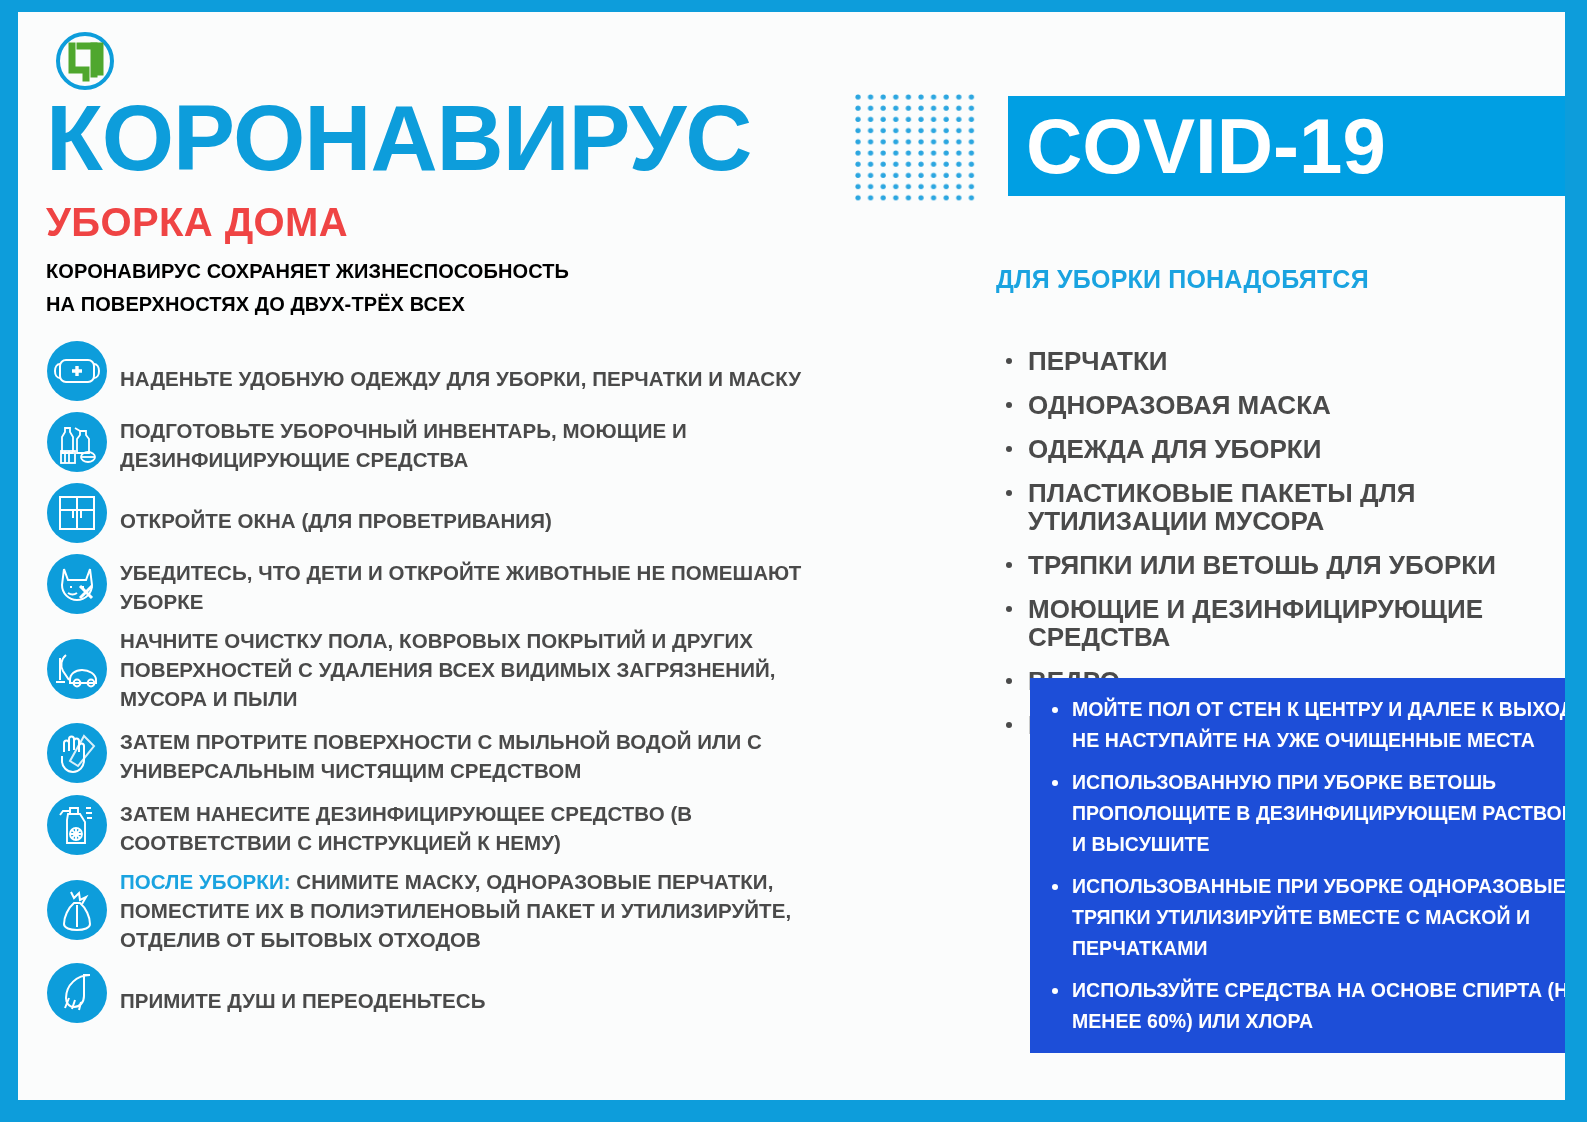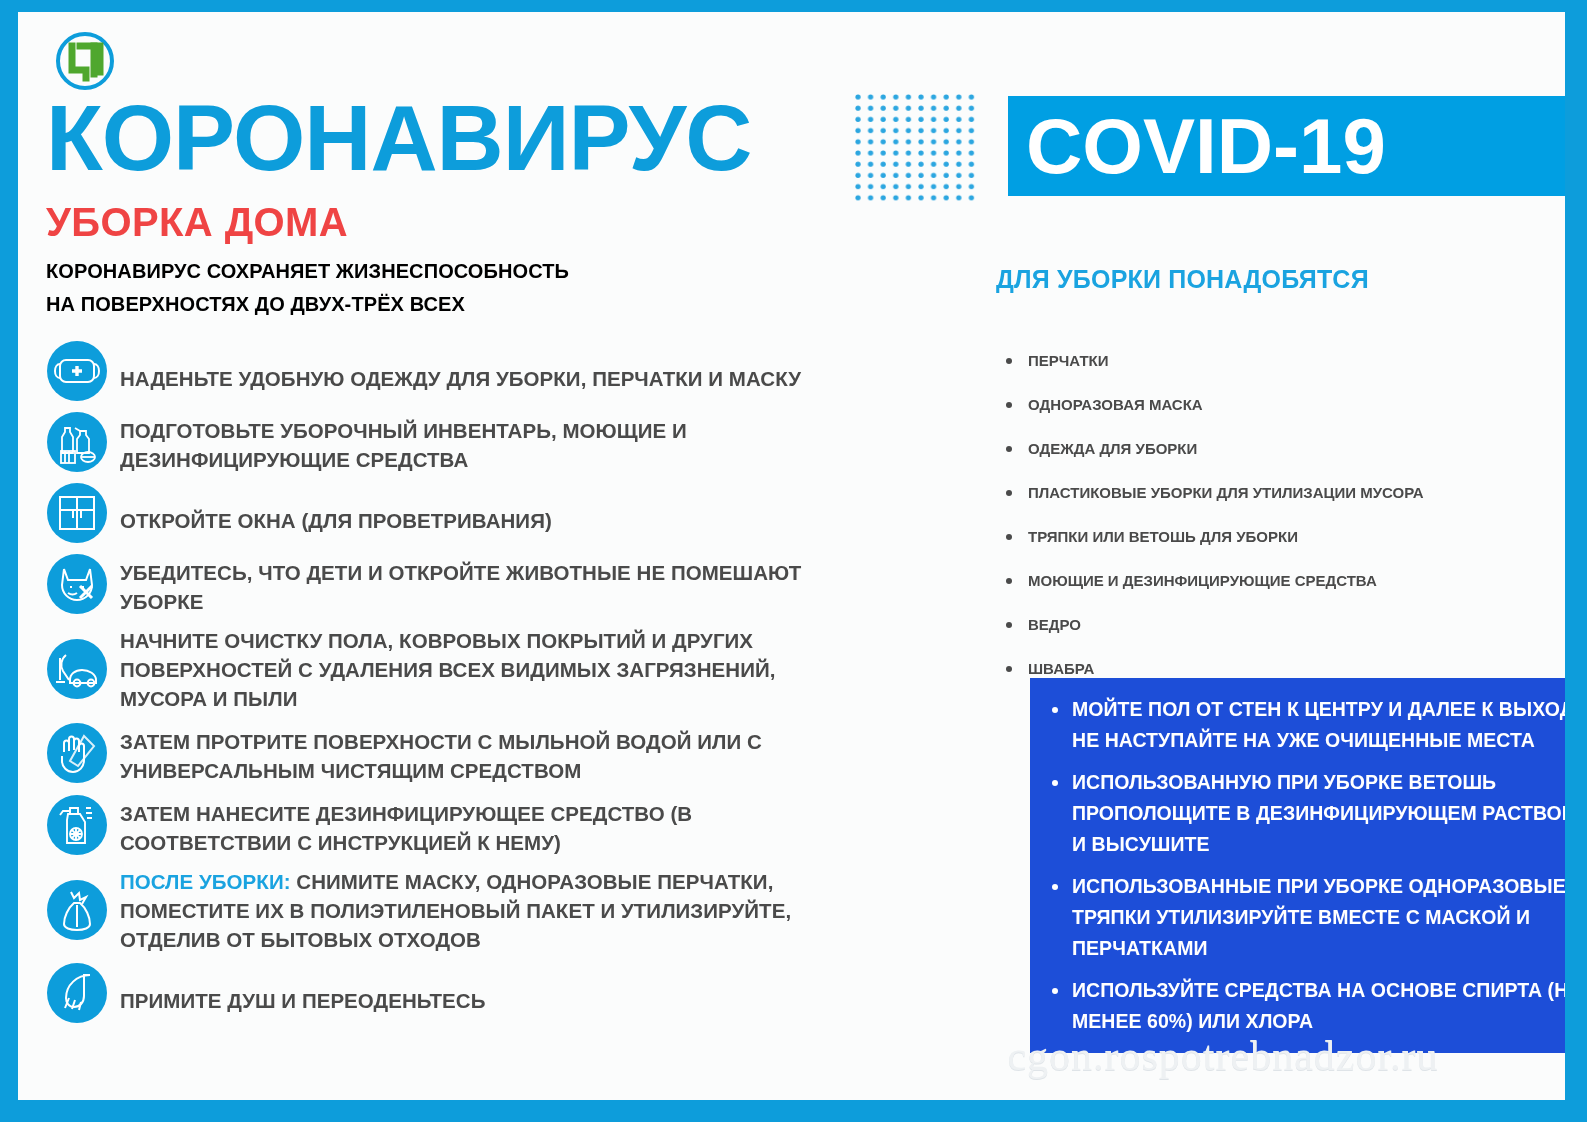--- a/index.html
+++ b/index.html
@@ -73,21 +73,21 @@
     position:absolute;left:978px;top:253px;
     font-size:25px;font-weight:bold;color:#1aa3e0;letter-spacing:.2px;
     white-space:nowrap;
   }
   #need-list{
     position:absolute;left:978px;top:335px;width:560px;
     list-style:none;margin:0;padding:0;
   }
   #need-list li{
     position:relative;padding-left:32px;margin-bottom:16px;
-    font-size:15px;line-height:28px;font-weight:bold;color:#4a4a4a;
+    font-size:26px;line-height:28px;font-weight:bold;color:#4a4a4a;
   }
   #need-list li:before{
     content:"";position:absolute;left:10px;top:11px;
     width:6px;height:6px;border-radius:50%;background:#4a4a4a;
   }
 
   
   #tips{
     position:absolute;left:1012px;top:666px;width:585px;
     background:#1d4ed8;
@@ -297,32 +297,31 @@
       </div>
 
     </div>
 
     <div id="right-head">ДЛЯ УБОРКИ ПОНАДОБЯТСЯ</div>
 
     <ul id="need-list">
       <li>ПЕРЧАТКИ</li>
       <li>ОДНОРАЗОВАЯ МАСКА</li>
       <li>ОДЕЖДА ДЛЯ УБОРКИ</li>
-      <li>ПЛАСТИКОВЫЕ УБОРКИ ДЛЯ УТИЛИЗАЦИИ МУСОРА</li>
+      <li>ПЛАСТИКОВЫЕ ПАКЕТЫ ДЛЯ УТИЛИЗАЦИИ МУСОРА</li>
       <li>ТРЯПКИ ИЛИ ВЕТОШЬ ДЛЯ УБОРКИ</li>
       <li>МОЮЩИЕ И ДЕЗИНФИЦИРУЮЩИЕ СРЕДСТВА</li>
       <li>ВЕДРО</li>
       <li>ШВАБРА</li>
     </ul>
 
     <div id="tips">
       <ul>
         <li>МОЙТЕ ПОЛ ОТ СТЕН К ЦЕНТРУ И ДАЛЕЕ К ВЫХОДУ, НЕ НАСТУПАЙТЕ НА УЖЕ ОЧИЩЕННЫЕ МЕСТА</li>
         <li>ИСПОЛЬЗОВАННУЮ ПРИ УБОРКЕ ВЕТОШЬ ПРОПОЛОЩИТЕ В ДЕЗИНФИЦИРУЮЩЕМ РАСТВОРЕ И ВЫСУШИТЕ</li>
         <li>ИСПОЛЬЗОВАННЫЕ ПРИ УБОРКЕ ОДНОРАЗОВЫЕ ТРЯПКИ УТИЛИЗИРУЙТЕ ВМЕСТЕ С МАСКОЙ И ПЕРЧАТКАМИ</li>
         <li>ИСПОЛЬЗУЙТЕ СРЕДСТВА НА ОСНОВЕ СПИРТА (НЕ МЕНЕЕ 60%) ИЛИ ХЛОРА</li>
       </ul>
     </div>
 
-    <div id="watermark">cgon.rospotrebnadzor.ru</div>
 
   </div>
 </div>
 
 </body></html>

